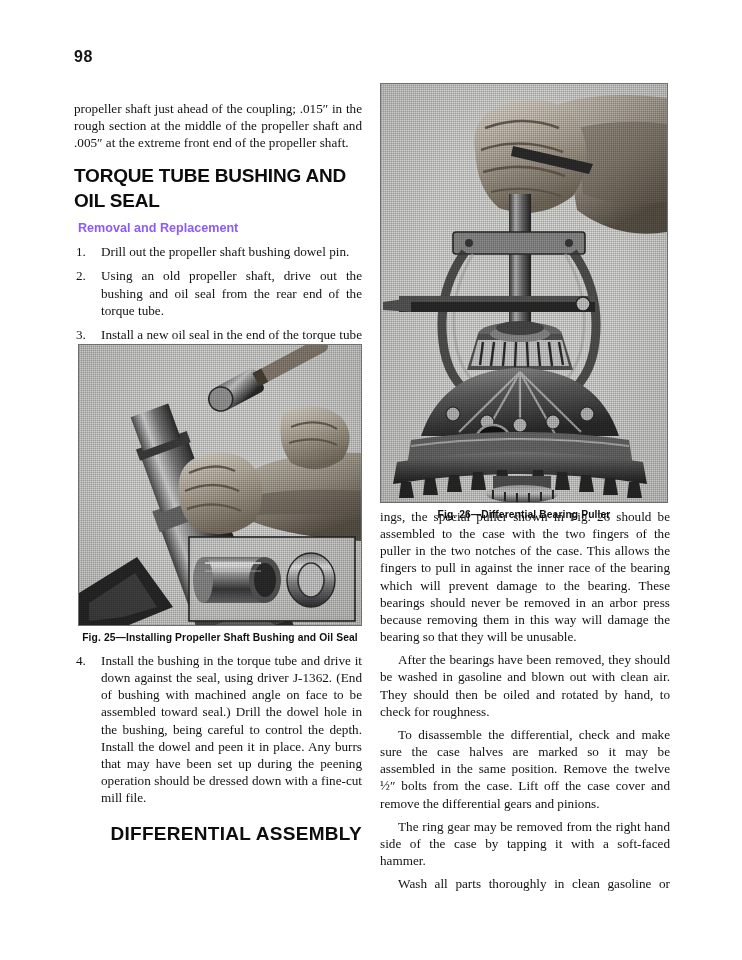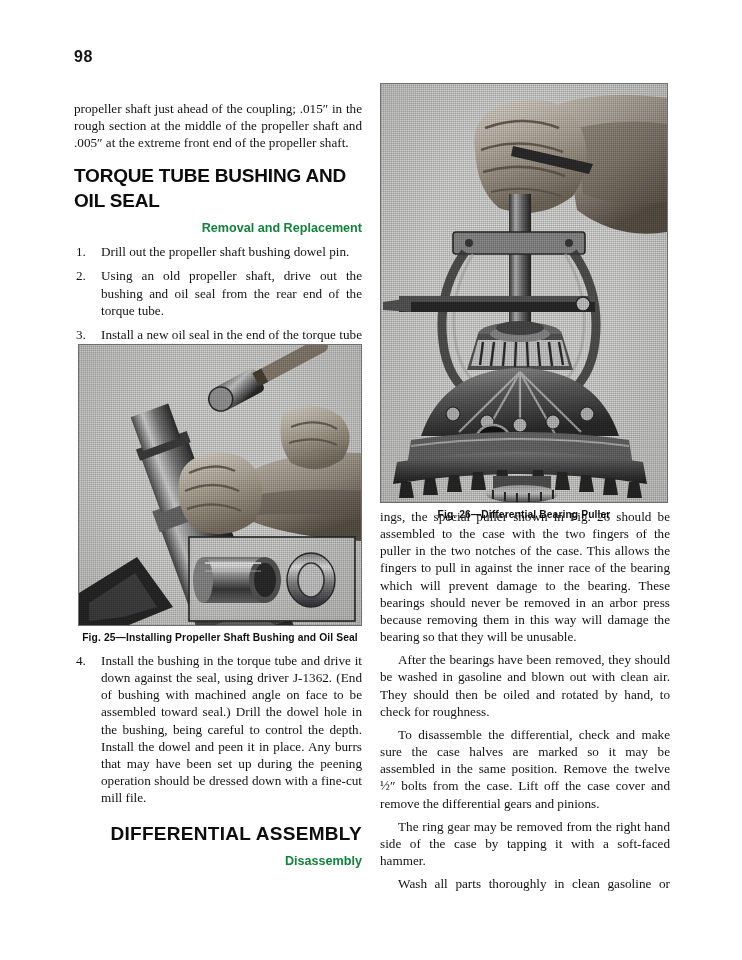--- a/index.html
+++ b/index.html
@@ -56,23 +56,23 @@
     letter-spacing: -0.2px;
     margin: 13px 0 6px 0;
     text-align: left;
     color: #0d0d0d;
   }
   .head-major.centered { text-align: right; letter-spacing: 0.3px; margin-top: 16px; }
   .head-minor {
     font-family: "Liberation Sans", "DejaVu Sans", sans-serif;
     font-weight: bold;
     font-size: 12.6px;
-    margin: 2px 0 7px 16px;
-    text-align: right;
-    color: #15803d;
+    margin: 2px 0 7px 4px;
+    text-align: left;
+    color: #8b5cf6;
   }
 
   
   .numlist { margin: 0; padding: 0; list-style: none; }
   .numitem {
     position: relative;
     padding-left: 27px;
     margin-bottom: 7px;
     text-align: justify;
     line-height: 1.30;
@@ -269,21 +269,20 @@
 
   <div class="column" style="left:74px; top:652px; width:288px;">
     <ul class="numlist">
       <li class="numitem">
         <span class="marker">4.</span>
         <span>Install the bushing in the torque tube and drive it down against the seal, using driver J-1362. (End of bushing with machined angle on face to be assembled toward seal.) Drill the dowel hole in the bushing, being careful to control the depth.  Install the dowel and peen it in place. Any burrs that may have been set up during the peening operation should be dressed down with a fine-cut mill file.</span>
       </li>
     </ul>
 
     <div class="head-major centered">DIFFERENTIAL ASSEMBLY</div>
-    <div class="head-minor">Disassembly</div>
   </div>
 
   <div class="figure" id="figure-26">
     <div class="fig-frame">
       <svg class="fig-svg" viewBox="0 0 286 418" preserveAspectRatio="none">
         <defs>
           <linearGradient id="skin2" x1="0" y1="0" x2="0.3" y2="1">
             <stop offset="0%" stop-color="#e6e1d8"></stop>
             <stop offset="55%" stop-color="#b0a698"></stop>
             <stop offset="100%" stop-color="#766c5e"></stop>

